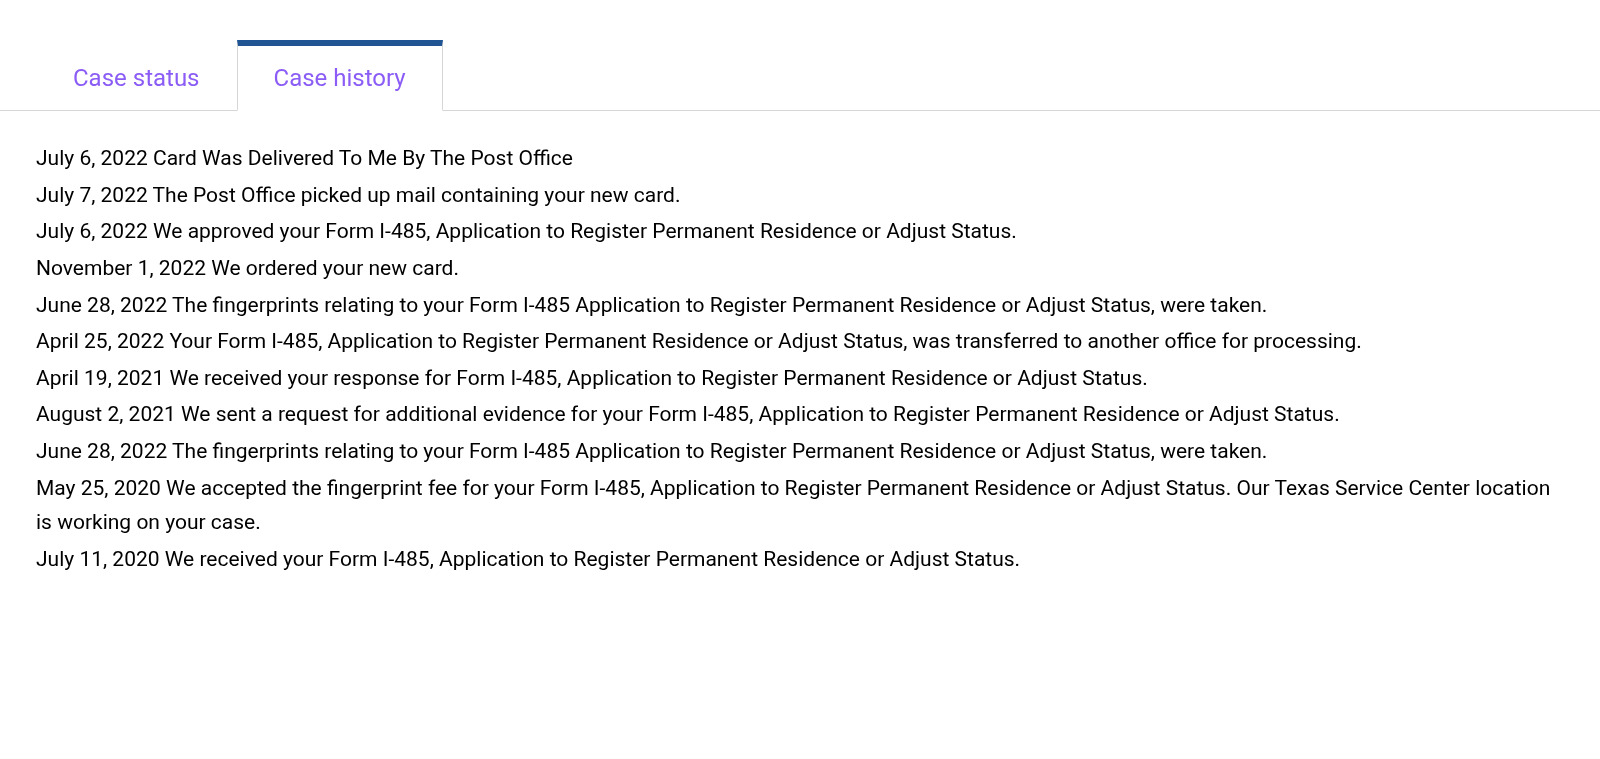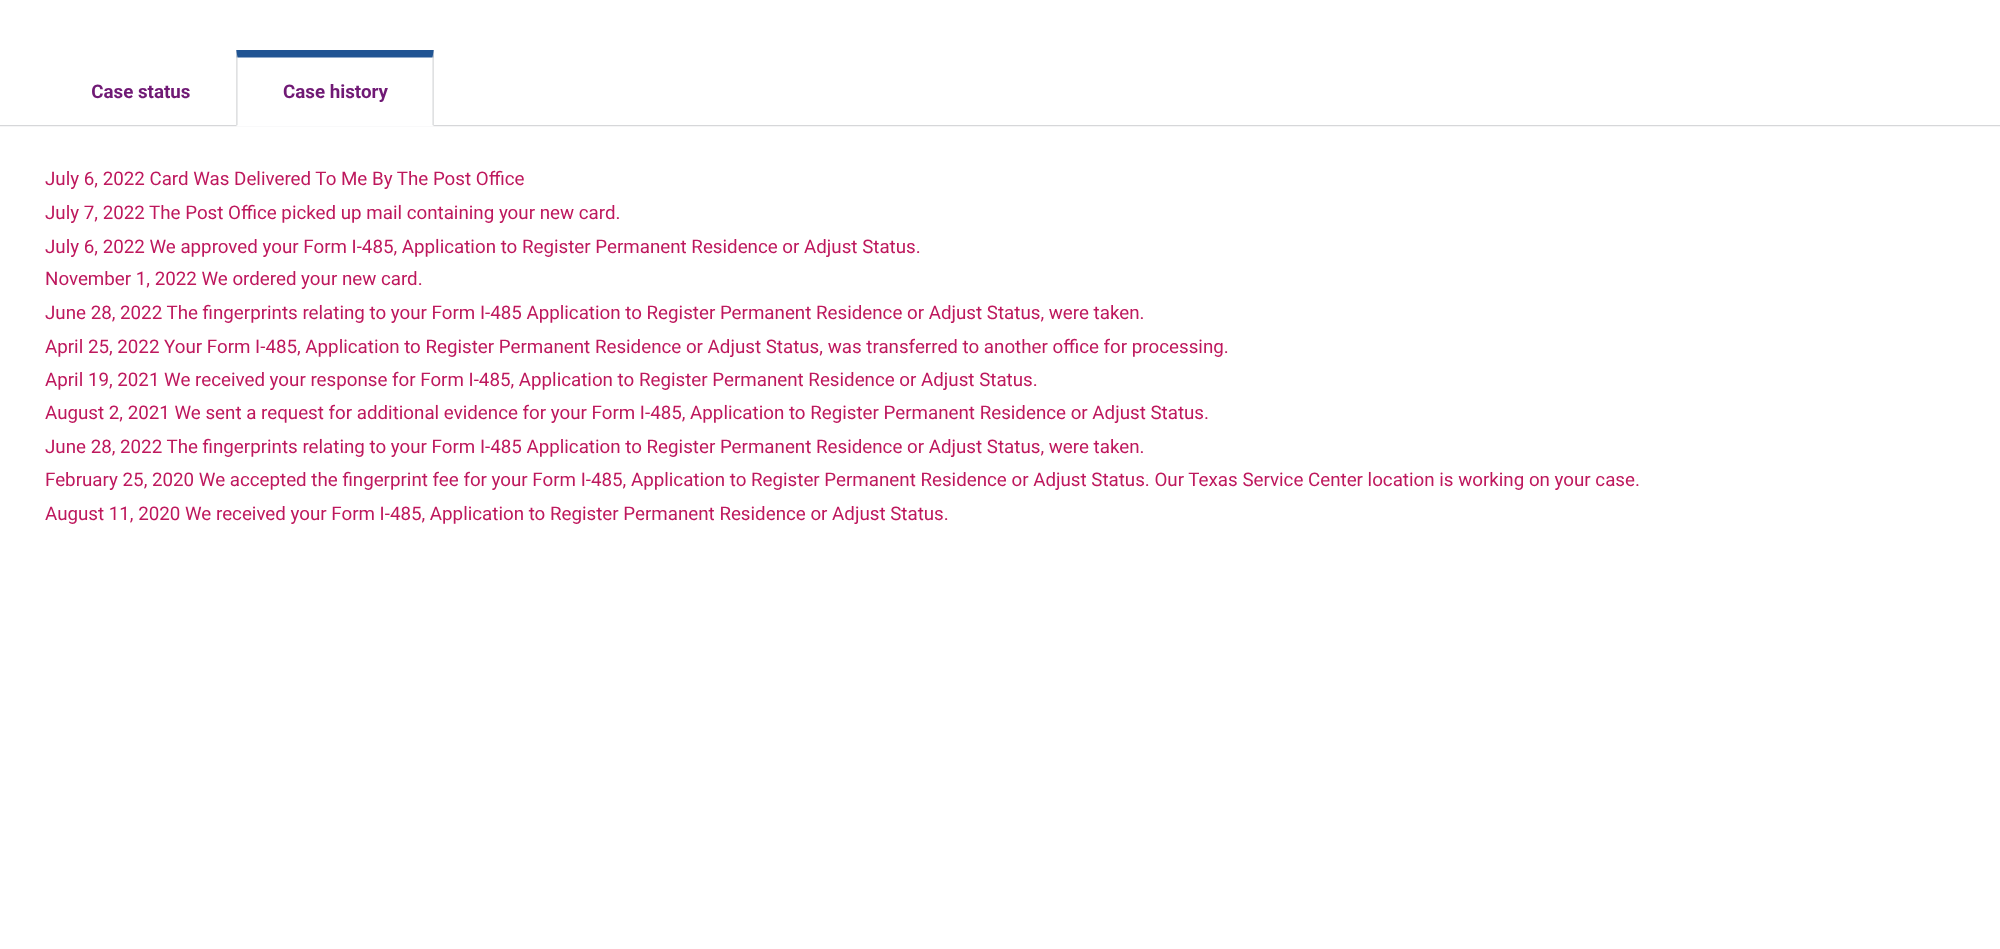--- a/index.html
+++ b/index.html
@@ -14,42 +14,42 @@
     }
     .tabs-container {
       display: flex;
       align-items: flex-end;
       border-bottom: 1px solid #d6d7d9;
       padding-left: 36px;
       padding-top: 40px;
     }
     .tab {
       padding: 18px 36px;
-      font-size: 15px;
-      font-weight: 700;
-      color: #701a75;
+      font-size: 24px;
+      font-weight: 400;
+      color: #8b5cf6;
       cursor: pointer;
       border: 1px solid transparent;
       border-bottom: none;
       position: relative;
     }
     .tab.active {
       border: 1px solid #d6d7d9;
       border-bottom: 1px solid #ffffff;
       border-top: 6px solid #205493;
       background: #ffffff;
       margin-bottom: -1px;
     }
     .tab-content {
       padding: 30px 36px;
     }
     .history-entry {
-      font-size: 15px;
+      font-size: 21px;
       line-height: 1.65;
-      color: #be185d;
+      color: #000000;
       margin-bottom: 2px;
     }
   </style>
 </head>
 <body>
 
 <div class="tabs-container">
   <div class="tab">Case status</div>
   <div class="tab active">Case history</div>
 </div>
@@ -57,15 +57,15 @@
 <div class="tab-content">
   <div class="history-entry">July 6, 2022 Card Was Delivered To Me By The Post Office</div>
   <div class="history-entry">July 7, 2022 The Post Office picked up mail containing your new card.</div>
   <div class="history-entry">July 6, 2022 We approved your Form I-485, Application to Register Permanent Residence or Adjust Status.</div>
   <div class="history-entry">November 1, 2022 We ordered your new card.</div>
   <div class="history-entry">June 28, 2022 The fingerprints relating to your Form I-485 Application to Register Permanent Residence or Adjust Status, were taken.</div>
   <div class="history-entry">April 25, 2022 Your Form I-485, Application to Register Permanent Residence or Adjust Status, was transferred to another office for processing.</div>
   <div class="history-entry">April 19, 2021 We received your response for Form I-485, Application to Register Permanent Residence or Adjust Status.</div>
   <div class="history-entry">August 2, 2021 We sent a request for additional evidence for your Form I-485, Application to Register Permanent Residence or Adjust Status.</div>
   <div class="history-entry">June 28, 2022 The fingerprints relating to your Form I-485 Application to Register Permanent Residence or Adjust Status, were taken.</div>
-  <div class="history-entry">February 25, 2020 We accepted the fingerprint fee for your Form I-485, Application to Register Permanent Residence or Adjust Status. Our Texas Service Center location is working on your case.</div>
-  <div class="history-entry">August 11, 2020 We received your Form I-485, Application to Register Permanent Residence or Adjust Status.</div>
+  <div class="history-entry">May 25, 2020 We accepted the fingerprint fee for your Form I-485, Application to Register Permanent Residence or Adjust Status. Our Texas Service Center location is working on your case.</div>
+  <div class="history-entry">July 11, 2020 We received your Form I-485, Application to Register Permanent Residence or Adjust Status.</div>
 </div>
 
 </body></html>

